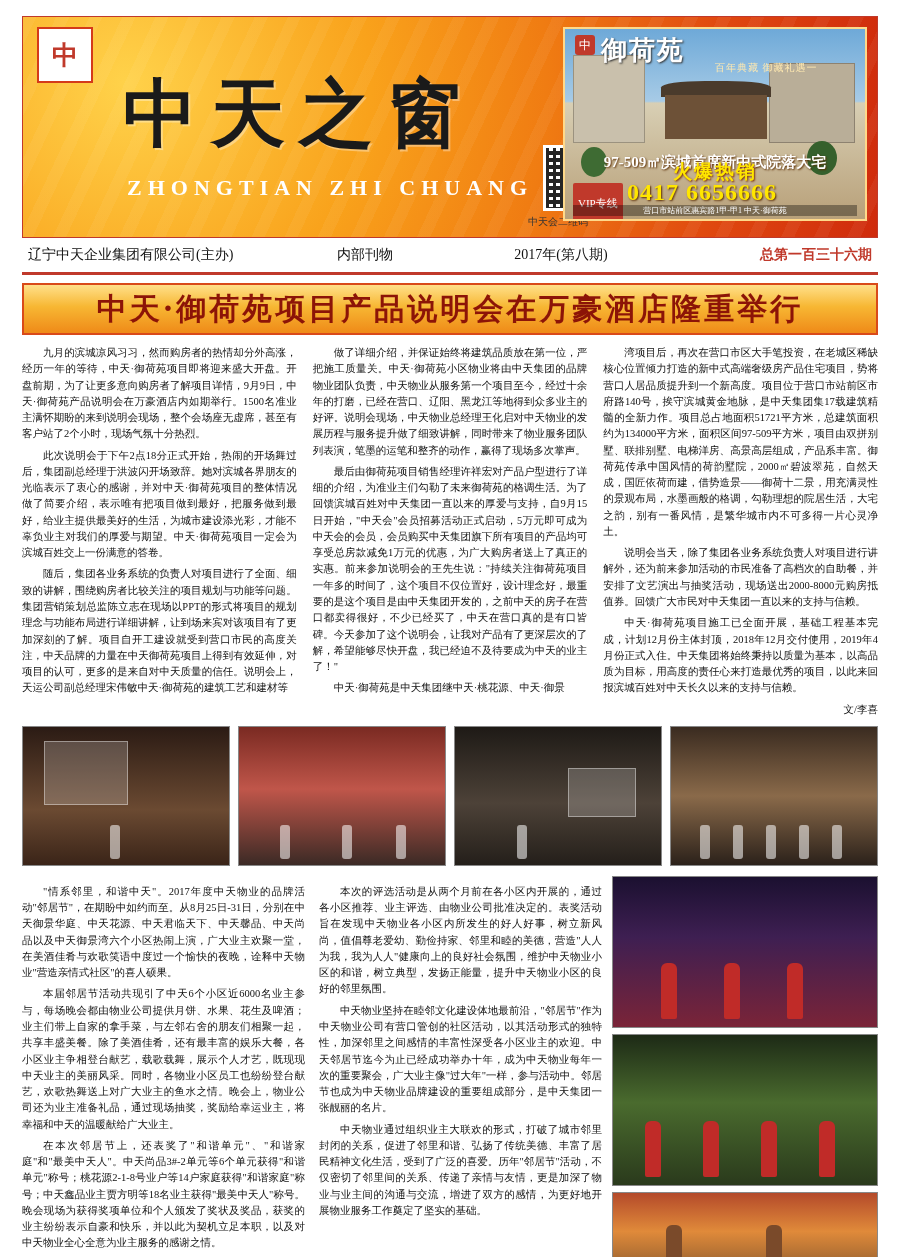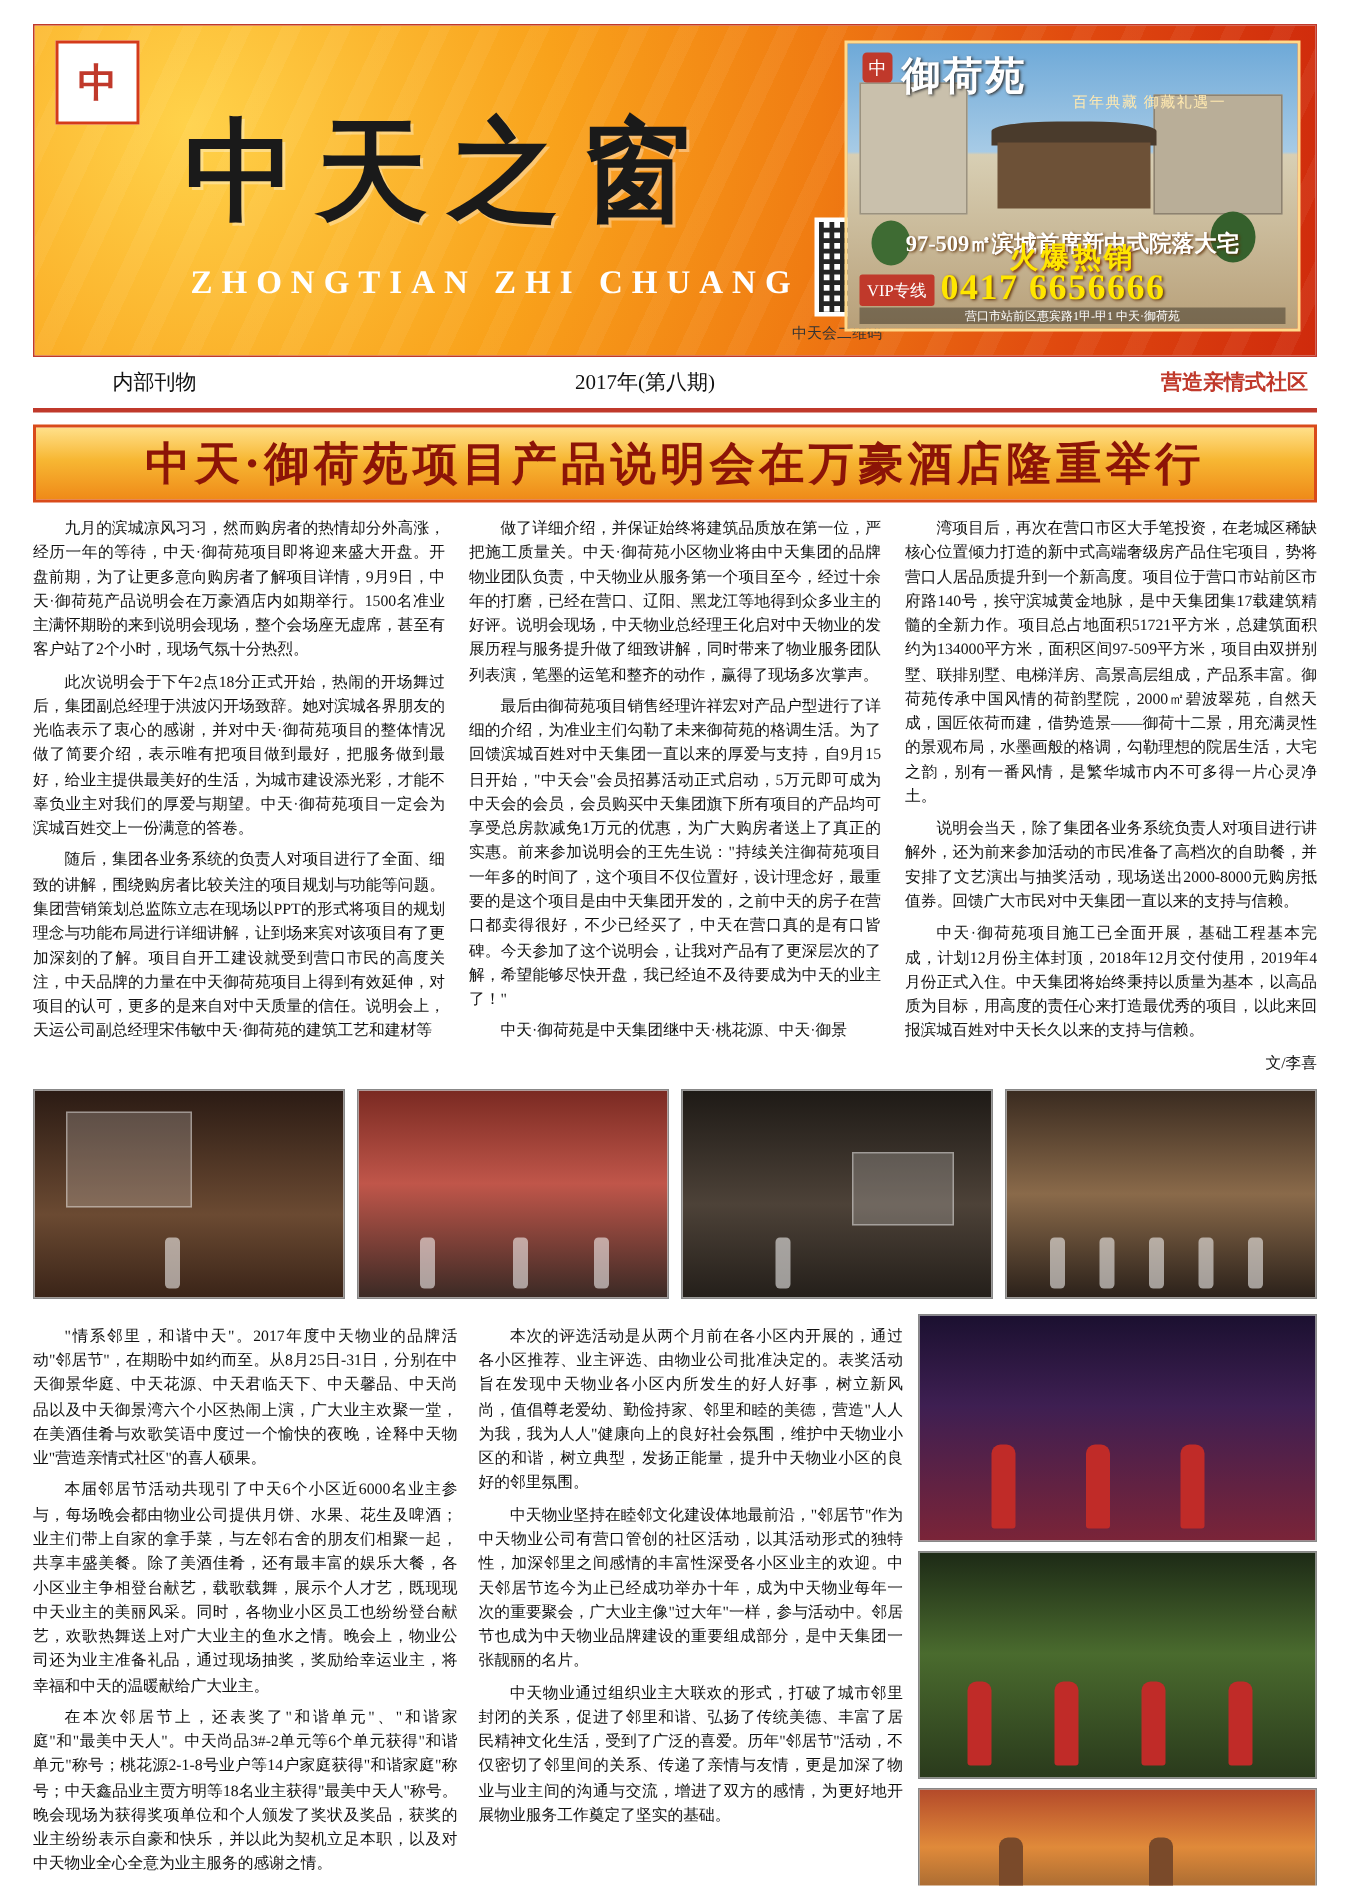--- a/index.html
+++ b/index.html
@@ -39,21 +39,21 @@
   .ad .tree2{position:absolute;right:28px;bottom:44px;width:30px;height:34px;background:#35602c;border-radius:50%;}
   .ad-logo{position:absolute;left:10px;top:6px;width:20px;height:20px;background:#c0392b;border-radius:3px;color:#fff;
      font-size:12px;text-align:center;line-height:20px;}
   .ad-brand{position:absolute;left:36px;top:4px;font-size:26px;font-weight:bold;color:#fff;letter-spacing:2px;
      text-shadow:1px 1px 2px #333;}
   .ad-sub{position:absolute;left:150px;top:32px;font-size:10px;color:#ffe9b0;letter-spacing:1px;}
   .ad-line1{position:absolute;left:8px;top:108px;width:284px;text-align:center;font-size:15px;font-weight:bold;color:#fff;
      text-shadow:1px 1px 2px #5a2b00;margin-top:16px;}
   .ad-line2{position:absolute;left:8px;top:130px;width:284px;text-align:center;font-size:19px;font-weight:bold;color:#ffe600;
      text-shadow:1px 1px 2px #7a2a00;letter-spacing:2px;}
-  .ad-vip{position:absolute;left:8px;top:154px;font-size:11px;color:#fff;background:#c0392b;padding:3px 5px;border-radius:2px;}
+  .ad-vip{position:absolute;left:8px;top:154px;font-size:11px;color:#fff;background:#c0392b;padding:13px 5px;border-radius:2px;}
   .ad-tel{position:absolute;left:62px;top:150px;font-size:24px;font-weight:bold;color:#ffe600;letter-spacing:1px;
      text-shadow:1px 1px 2px #5a2b00;}
   .ad-addr{position:absolute;left:8px;bottom:3px;width:284px;text-align:center;font-size:8px;color:#fff;background:rgba(0,0,0,.35);}
 
   
   .infobar{display:flex;align-items:center;border-bottom:3px solid #c0392b;height:34px;font-size:14px;color:#111;}
   .infobar .cell{padding:0 6px;}
   .infobar .c1{width:250px;}
   .infobar .c2{width:150px;text-align:center;}
   .infobar .c3{flex:1;text-align:center;}
@@ -127,23 +127,24 @@
       <div class="ad-sub">百年典藏 御藏礼遇一</div>
       <div class="ad-line1">97-509㎡滨城首席新中式院落大宅</div>
       <div class="ad-line2">火爆热销</div>
       <div class="ad-vip">VIP专线</div>
       <div class="ad-tel">0417 6656666</div>
       <div class="ad-addr">营口市站前区惠宾路1甲-甲1 中天·御荷苑</div>
     </div>
   </div>
 
   <div class="infobar">
+    <div class="cell c1">辽宁中天企业集团有限公司(主办)</div>
     <div class="cell c2">内部刊物</div>
     <div class="cell c3">2017年(第八期)</div>
-    <div class="cell c4">营造亲情式社区</div>
+    <div class="cell c4">总第一百三十六期</div>
   </div>
 
   <div class="headline">
     <h1>中天·御荷苑项目产品说明会在万豪酒店隆重举行</h1>
   </div>
 
   <div class="cols">
     <div class="col">
       <p>九月的滨城凉风习习，然而购房者的热情却分外高涨，经历一年的等待，中天·御荷苑项目即将迎来盛大开盘。开盘前期，为了让更多意向购房者了解项目详情，9月9日，中天·御荷苑产品说明会在万豪酒店内如期举行。1500名准业主满怀期盼的来到说明会现场，整个会场座无虚席，甚至有客户站了2个小时，现场气氛十分热烈。</p>
       <p>此次说明会于下午2点18分正式开始，热闹的开场舞过后，集团副总经理于洪波闪开场致辞。她对滨城各界朋友的光临表示了衷心的感谢，并对中天·御荷苑项目的整体情况做了简要介绍，表示唯有把项目做到最好，把服务做到最好，给业主提供最美好的生活，为城市建设添光彩，才能不辜负业主对我们的厚爱与期望。中天·御荷苑项目一定会为滨城百姓交上一份满意的答卷。</p>

